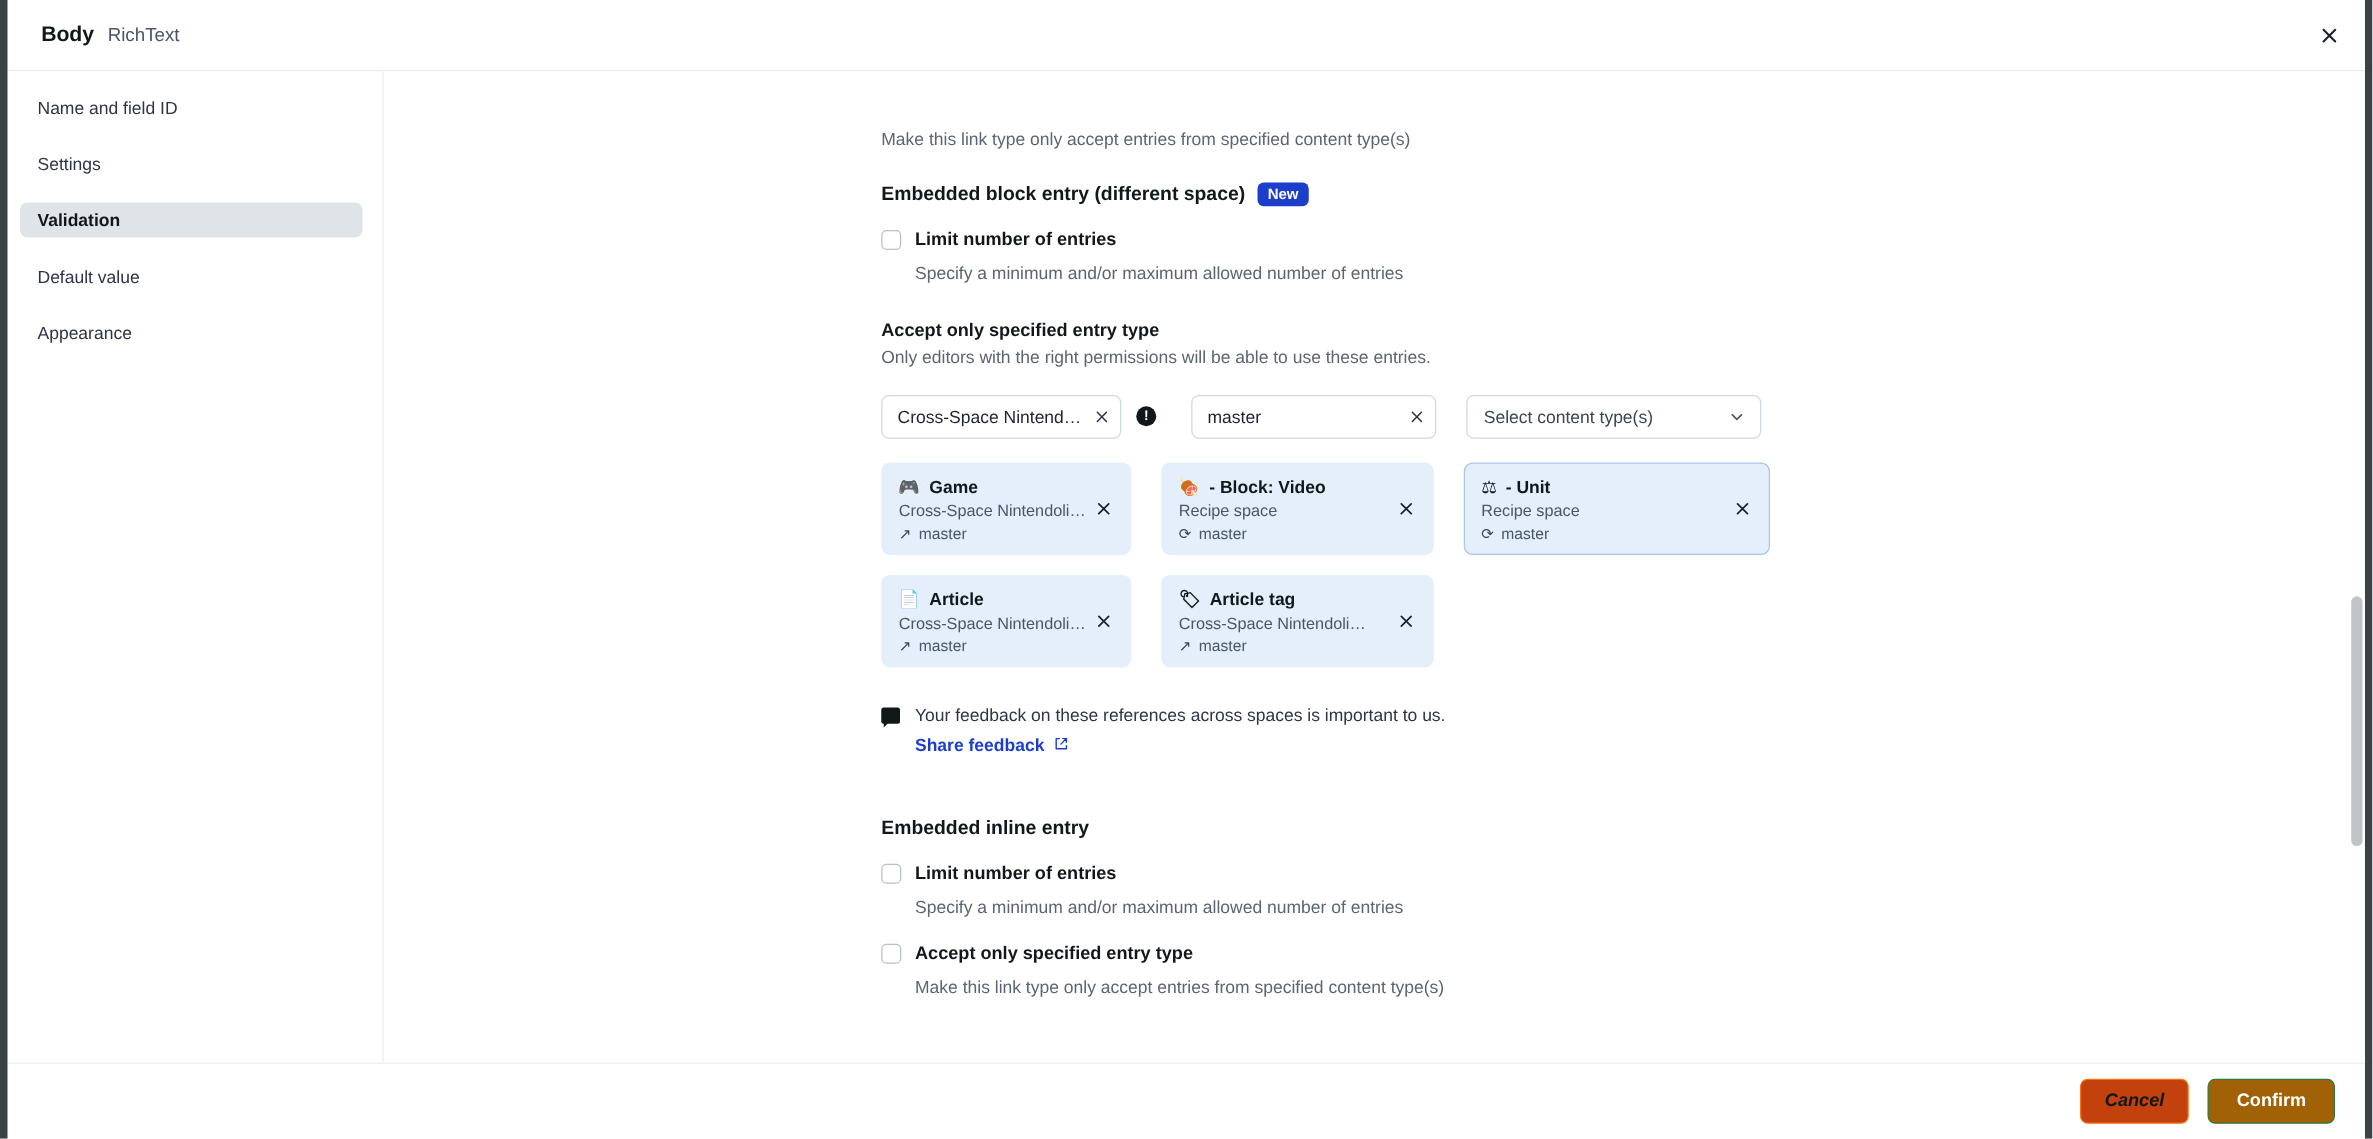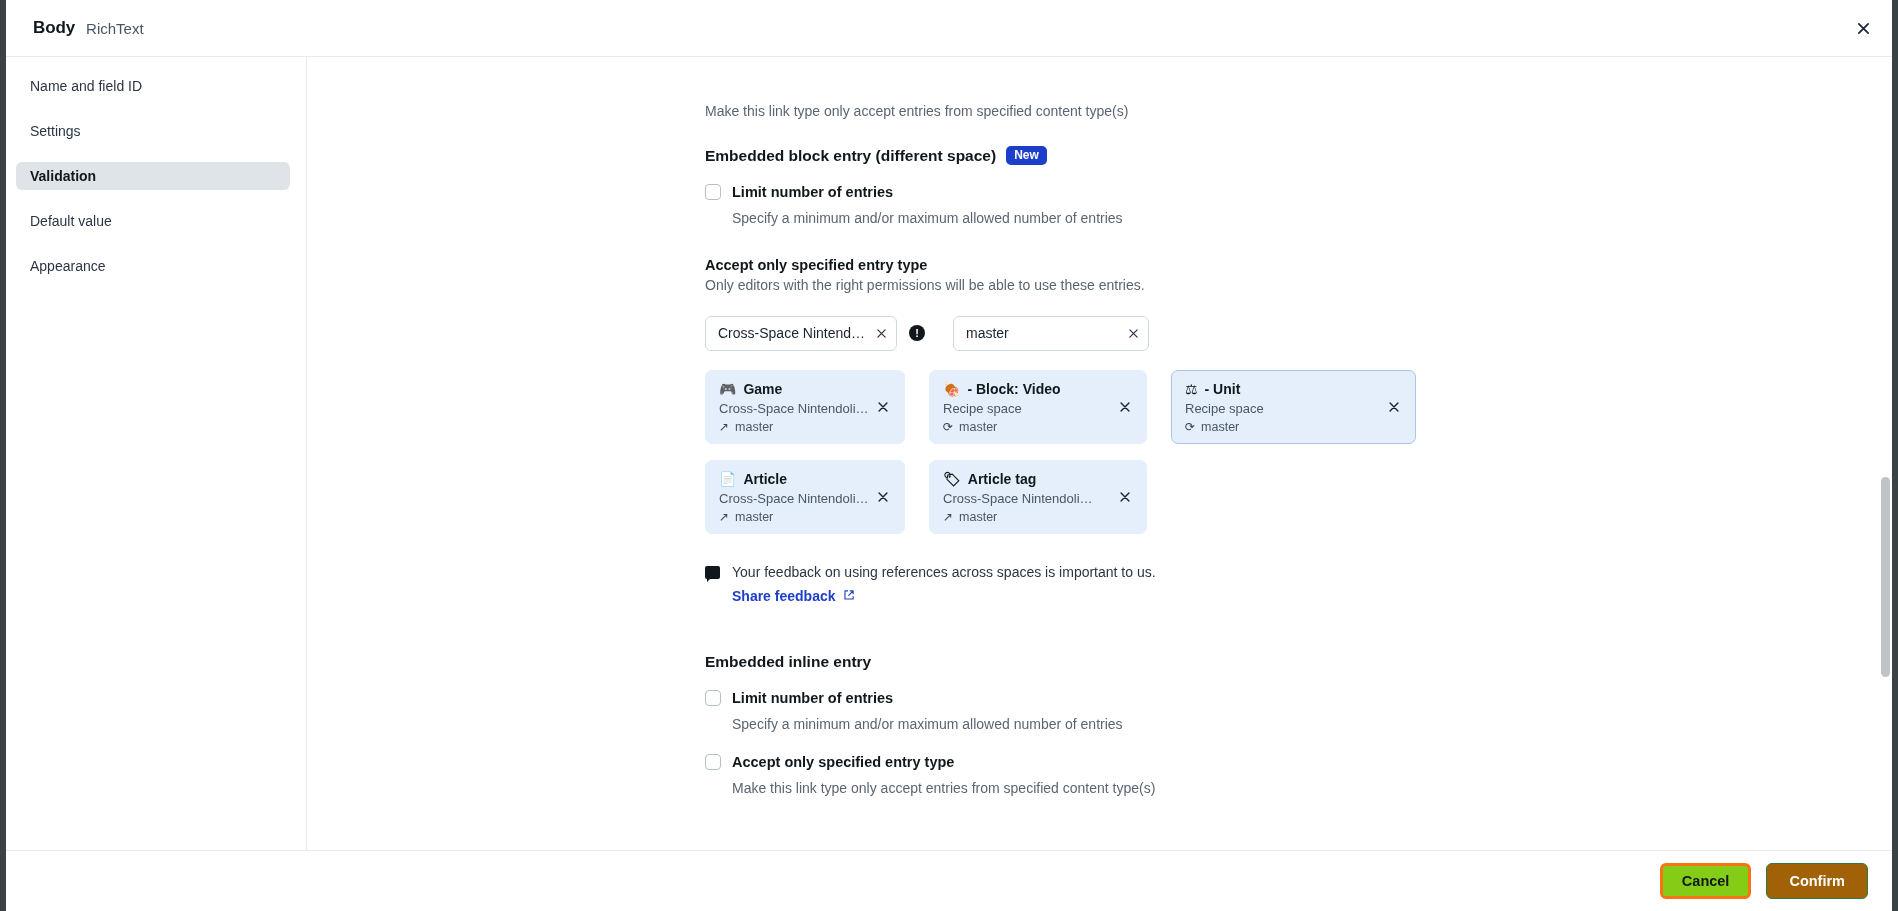--- a/index.html
+++ b/index.html
@@ -171,21 +171,21 @@
     flex: 0 0 61px; height: 61px;
     border-top: 1px solid #e7ebee;
     display: flex; align-items: center; justify-content: flex-end;
     gap: 15px; padding-right: 30px; background: #fff;
   }
   .btn {
     height: 36px; border-radius: 6px; font-size: 14.5px; font-weight: 700;
     display: inline-flex; align-items: center; justify-content: center;
     cursor: pointer; padding: 0 19px;
   }
-  .btn-cancel { border: 3px solid #f97316; background: #84cc16; color: #11181c; }
+  .btn-cancel { border: 1px solid #f97316; background: #c2410c; color: #11181c; font-style: italic; }
   .btn-confirm { border: 1px solid #2c7a3d; background: #a16207; color: #fff; padding: 0 22px; }
 
   
   .edge-left { position:absolute; left:0; top:0; width:6px; height:100%; background:#3b4246; }
   .edge-right{ position:absolute; right:0; top:0; width:6px; height:100%; background:#3b4246; }
 </style>
 </head>
 <body>
 
 <div class="modal">
@@ -251,20 +251,28 @@
             </div>
             <span class="warn-icon">!</span>
             <div class="pill pill-env">
               <span class="pill-text">master</span>
               <span class="pill-x">
                 <svg width="13" height="13" viewBox="0 0 16 16" fill="none">
                     <path d="M3.5 3.5 L12.5 12.5 M12.5 3.5 L3.5 12.5" stroke="currentColor" stroke-width="1.5" stroke-linecap="round"></path>
                   </svg>
               </span>
             </div>
+            <div class="select-ct">
+              <span>Select content type(s)</span>
+              <span class="chev">
+                <svg width="13" height="13" viewBox="0 0 16 16" fill="none">
+                    <path d="M3.5 6 L8 10.5 L12.5 6" stroke="currentColor" stroke-width="1.6" stroke-linecap="round" stroke-linejoin="round"></path>
+                  </svg>
+              </span>
+            </div>
           </div>
 
           <div class="cards">
 
             <div class="ct-card w1">
               <div class="ct-main">
                 <div class="ct-title">
                   <span class="ct-emoji">🎮</span>
                   <span>Game</span>
                 </div>
@@ -355,21 +363,21 @@
                     <path d="M3.5 3.5 L12.5 12.5 M12.5 3.5 L3.5 12.5" stroke="currentColor" stroke-width="1.6" stroke-linecap="round"></path>
                   </svg>
               </span>
             </div>
 
           </div>
 
           <div class="feedback">
             <span class="fb-icon"></span>
             <div>
-              <div class="fb-text">Your feedback on using references across spaces is important to us.</div>
+              <div class="fb-text">Your feedback on these references across spaces is important to us.</div>
               <a class="fb-link">
                 <span>Share feedback</span>
                 <span>
                   <svg width="12" height="12" viewBox="0 0 16 16" fill="none">
                       <path d="M6 2.5H2.6v10.9h10.9V10" stroke="currentColor" stroke-width="1.5" stroke-linecap="round" stroke-linejoin="round"></path>
                       <path d="M9.6 2.5h3.9v3.9M13.5 2.5L7.6 8.4" stroke="currentColor" stroke-width="1.5" stroke-linecap="round" stroke-linejoin="round"></path>
                     </svg>
                 </span>
               </a>
             </div>

